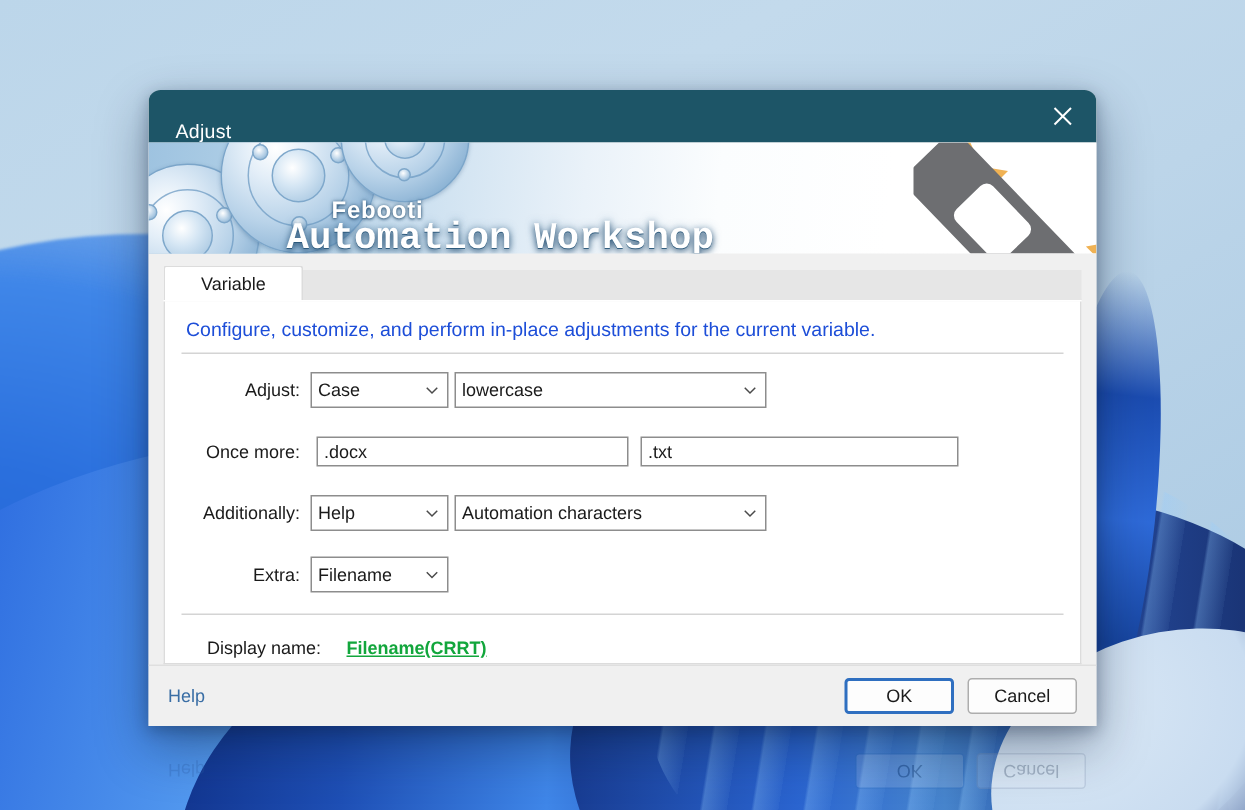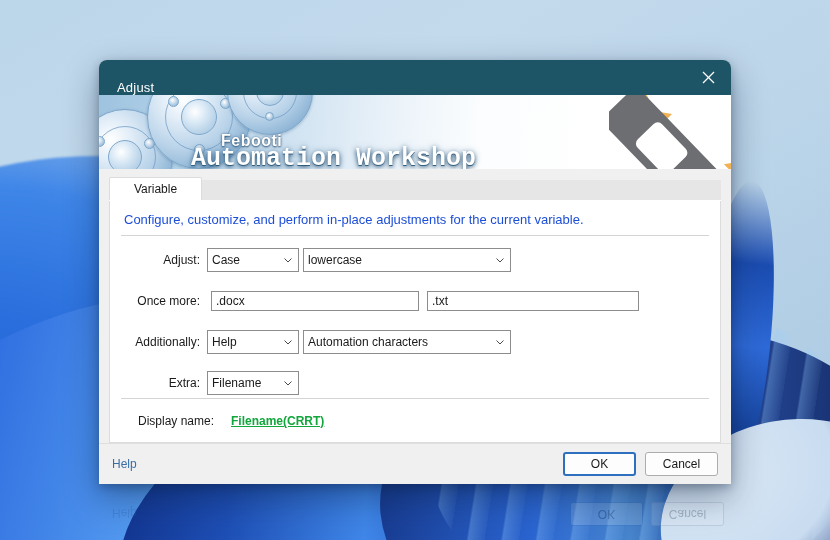--- a/index.html
+++ b/index.html
@@ -344,21 +344,21 @@
   .w-combo-sm { width: 92px; }
   .w-combo-md { width: 208px; }
   .w-text-a   { width: 208px; }
   .w-text-b   { width: 212px; }
   .gap4 { width: 4px; flex: 0 0 4px; }
   .gap-mid { width: 8px; flex: 0 0 8px; }
 
   
   #lower {
     margin-top: auto;
-    padding-bottom: 11px;
+    padding-bottom: 0;
   }
   #lower .hrule { margin-bottom: 12px; }
   #displayname-row {
     display: flex; align-items: center;
     height: 20px;
     padding-left: 8px;
   }
   #displayname-row .row-label { width: 92px; flex: 0 0 92px; }
   #var-link {
     margin-left: 10px;

